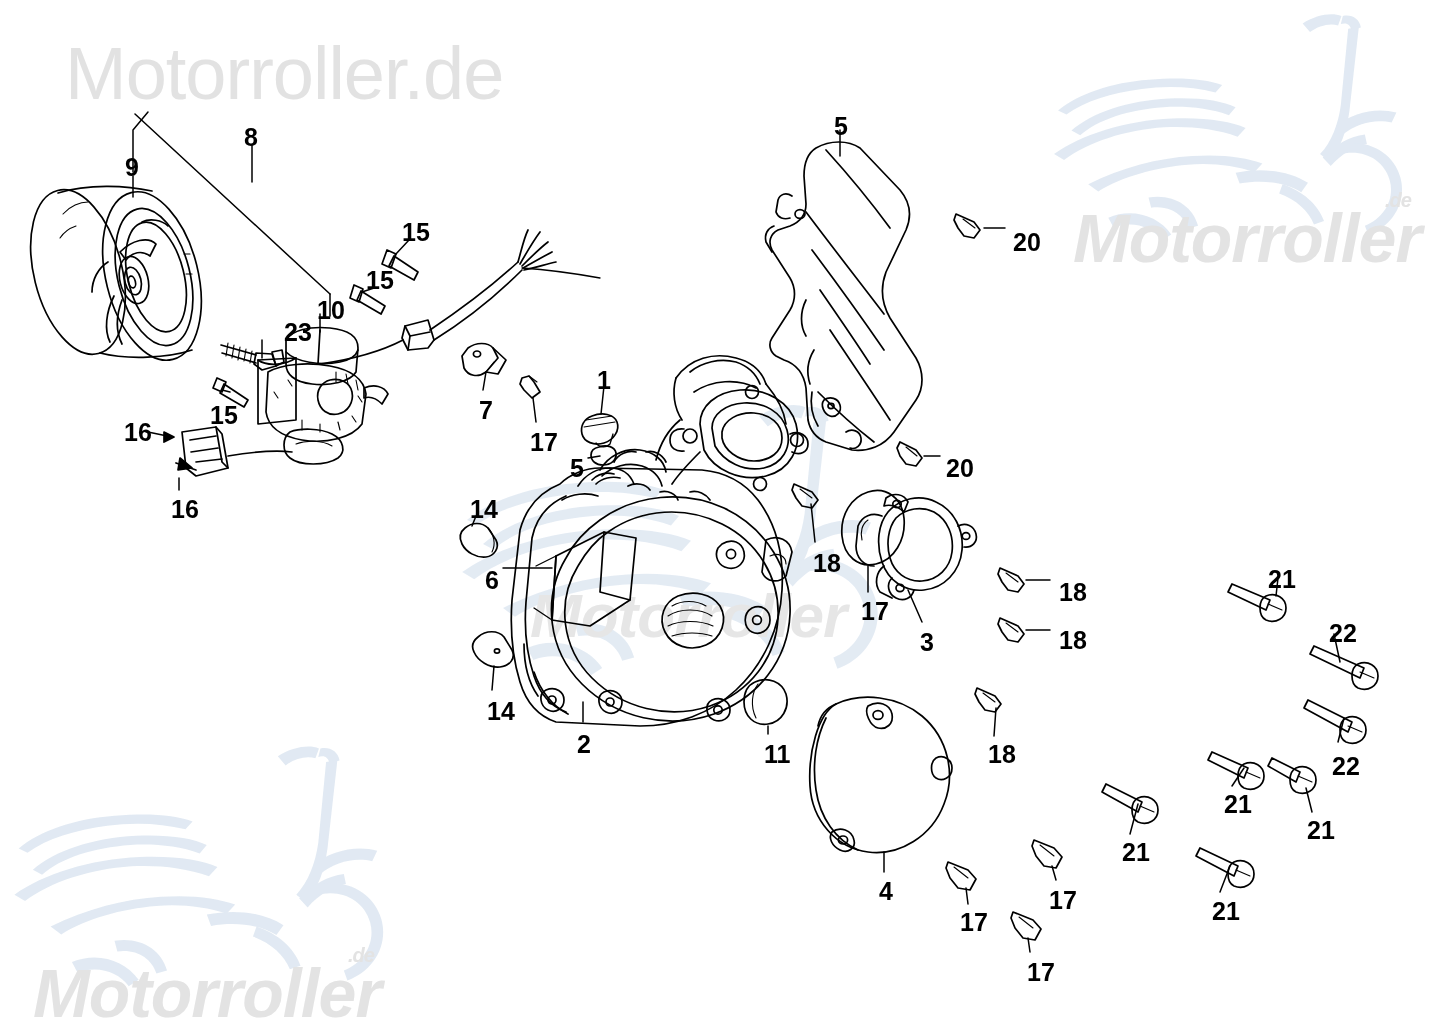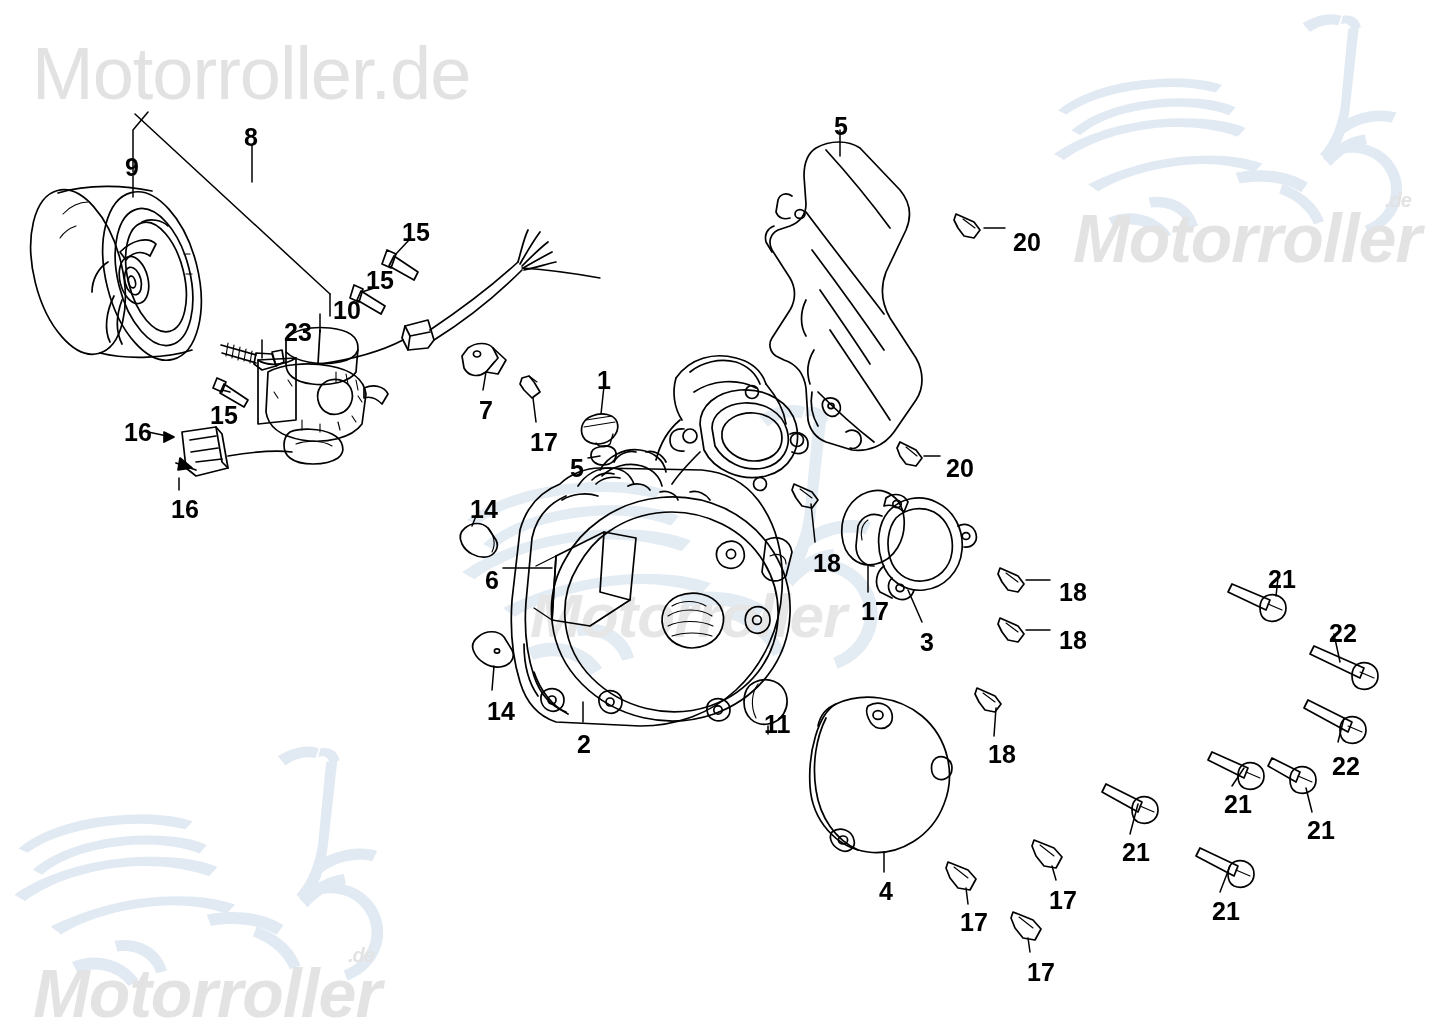--- a/index.html
+++ b/index.html
@@ -5,21 +5,21 @@
 <style>
   html,body{margin:0;padding:0;background:#ffffff;}
   body{width:1443px;height:1034px;overflow:hidden;
        font-family:"Liberation Sans","DejaVu Sans",sans-serif;}
   #stage{position:relative;width:1443px;height:1034px;background:#fff;}
   #stage > svg{position:absolute;left:0;top:0;}
   .layer{position:absolute;left:0;top:0;width:1443px;height:1034px;}
 
   
   .wm-head{position:absolute;color:#e2e2e2;font-size:74px;font-weight:400;
-           letter-spacing:-1px;white-space:nowrap;}
+           letter-spacing:-1px;white-space:nowrap;margin-left:33px;}
   .wm-ital{position:absolute;color:#e3e3e3;font-size:68px;font-weight:700;
            font-style:italic;white-space:nowrap;letter-spacing:-1px;}
   .wm-ital.sm{font-size:20px;}
   .wm-ctr{position:absolute;color:#e6e6e6;font-size:62px;font-weight:700;
           font-style:italic;white-space:nowrap;letter-spacing:-1px;}
 
   
   .lbl{position:absolute;color:#000;font-size:25px;font-weight:700;
        line-height:1;white-space:nowrap;font-family:"Liberation Sans",sans-serif;}
 </style>
@@ -600,22 +600,22 @@
   <div class="layer" id="labels">
       <div class="lbl" style="left: 597px; top: 368px;">1</div>
       <div class="lbl" style="left: 577px; top: 732px;">2</div>
       <div class="lbl" style="left: 920px; top: 630px;">3</div>
       <div class="lbl" style="left: 879px; top: 879px;">4</div>
       <div class="lbl" style="left: 834px; top: 114px;">5</div>
       <div class="lbl" style="left: 485px; top: 568px;">6</div>
       <div class="lbl" style="left: 479px; top: 398px;">7</div>
       <div class="lbl" style="left: 244px; top: 125px;">8</div>
       <div class="lbl" style="left: 125px; top: 155px;">9</div>
-      <div class="lbl" style="left: 317px; top: 298px; margin-left: 16px;">10</div>
-      <div class="lbl" style="left: 764px; top: 712px; text-align: right;">11</div>
+      <div class="lbl" style="left: 317px; top: 298px;">10</div>
+      <div class="lbl" style="left: 764px; top: 742px; text-align: right;">11</div>
       <div class="lbl" style="left: 570px; top: 456px;">5</div>
       <div class="lbl" style="left: 861px; top: 599px;">17</div>
       <div class="lbl" style="left: 470px; top: 497px;">14</div>
       <div class="lbl" style="left: 487px; top: 699px;">14</div>
       <div class="lbl" style="left: 402px; top: 220px;">15</div>
       <div class="lbl" style="left: 366px; top: 268px;">15</div>
       <div class="lbl" style="left: 210px; top: 403px;">15</div>
       <div class="lbl" style="left: 124px; top: 420px;">16</div>
       <div class="lbl" style="left: 171px; top: 497px;">16</div>
       <div class="lbl" style="left: 530px; top: 430px;">17</div>

